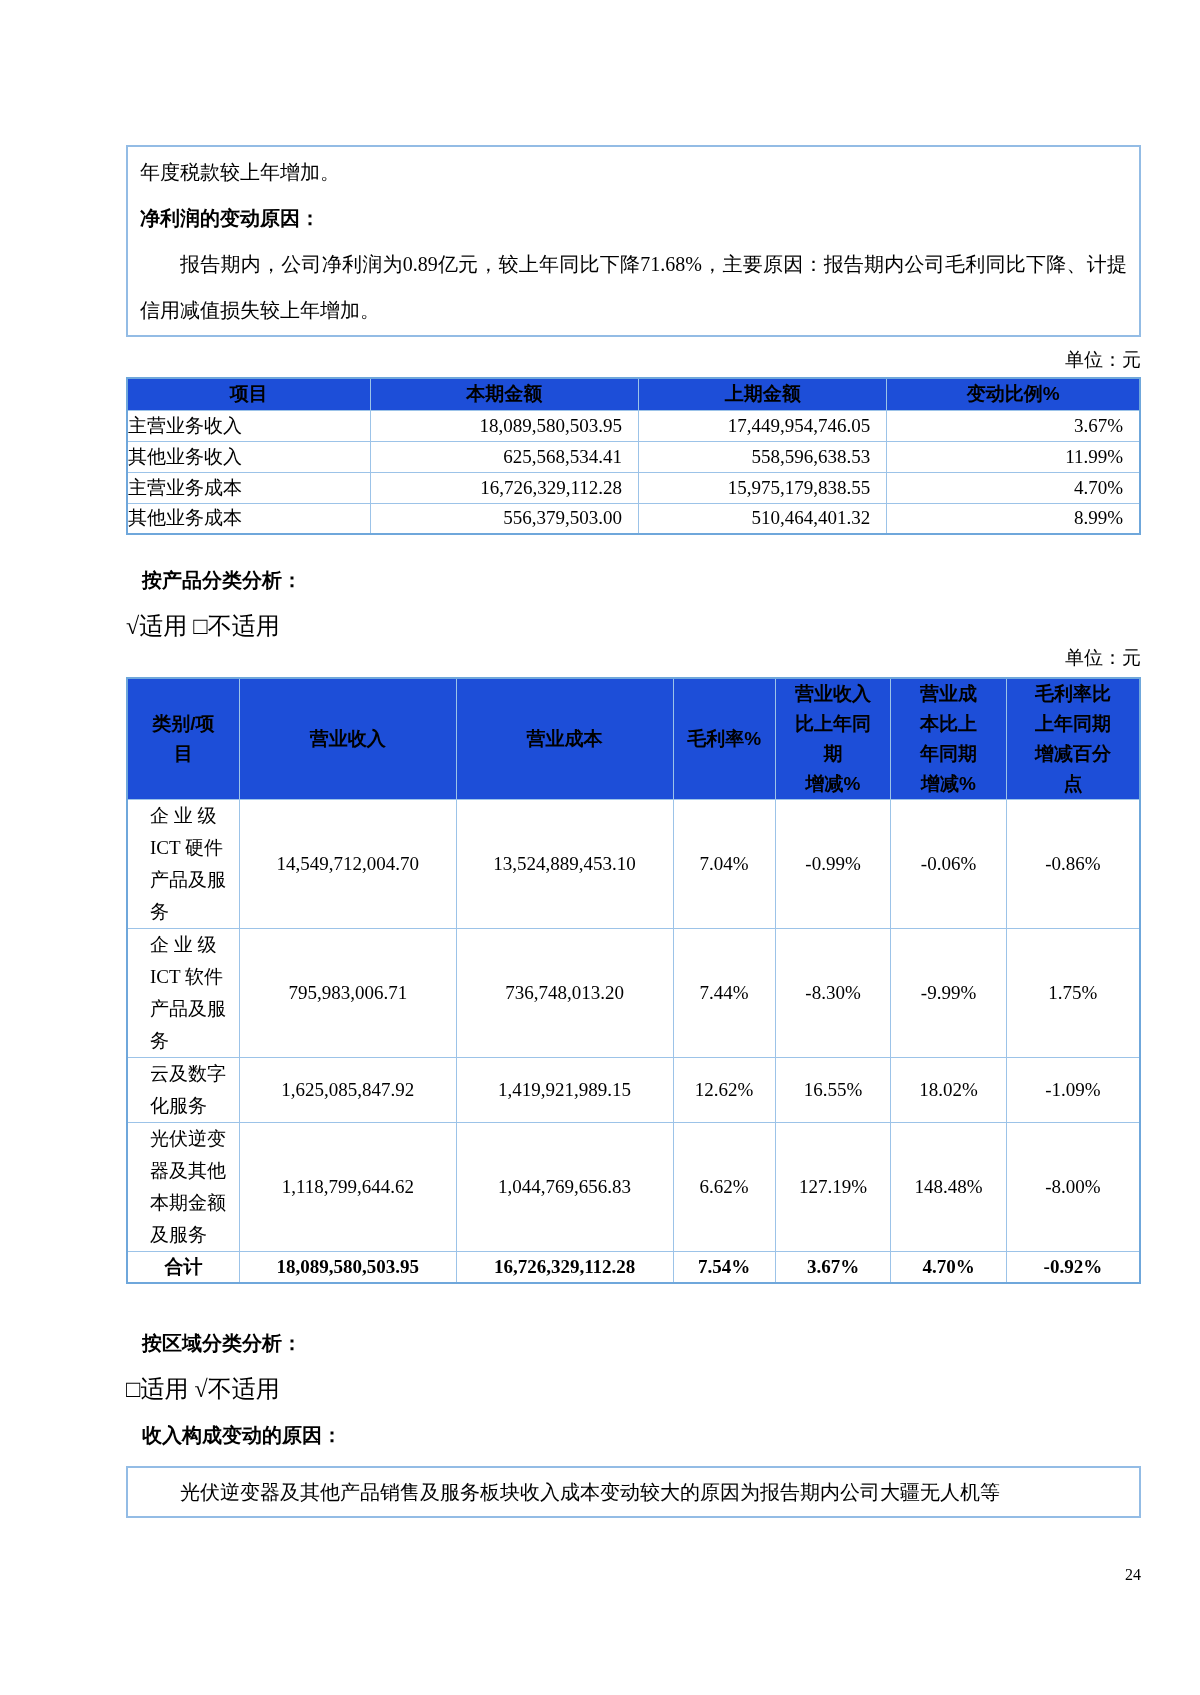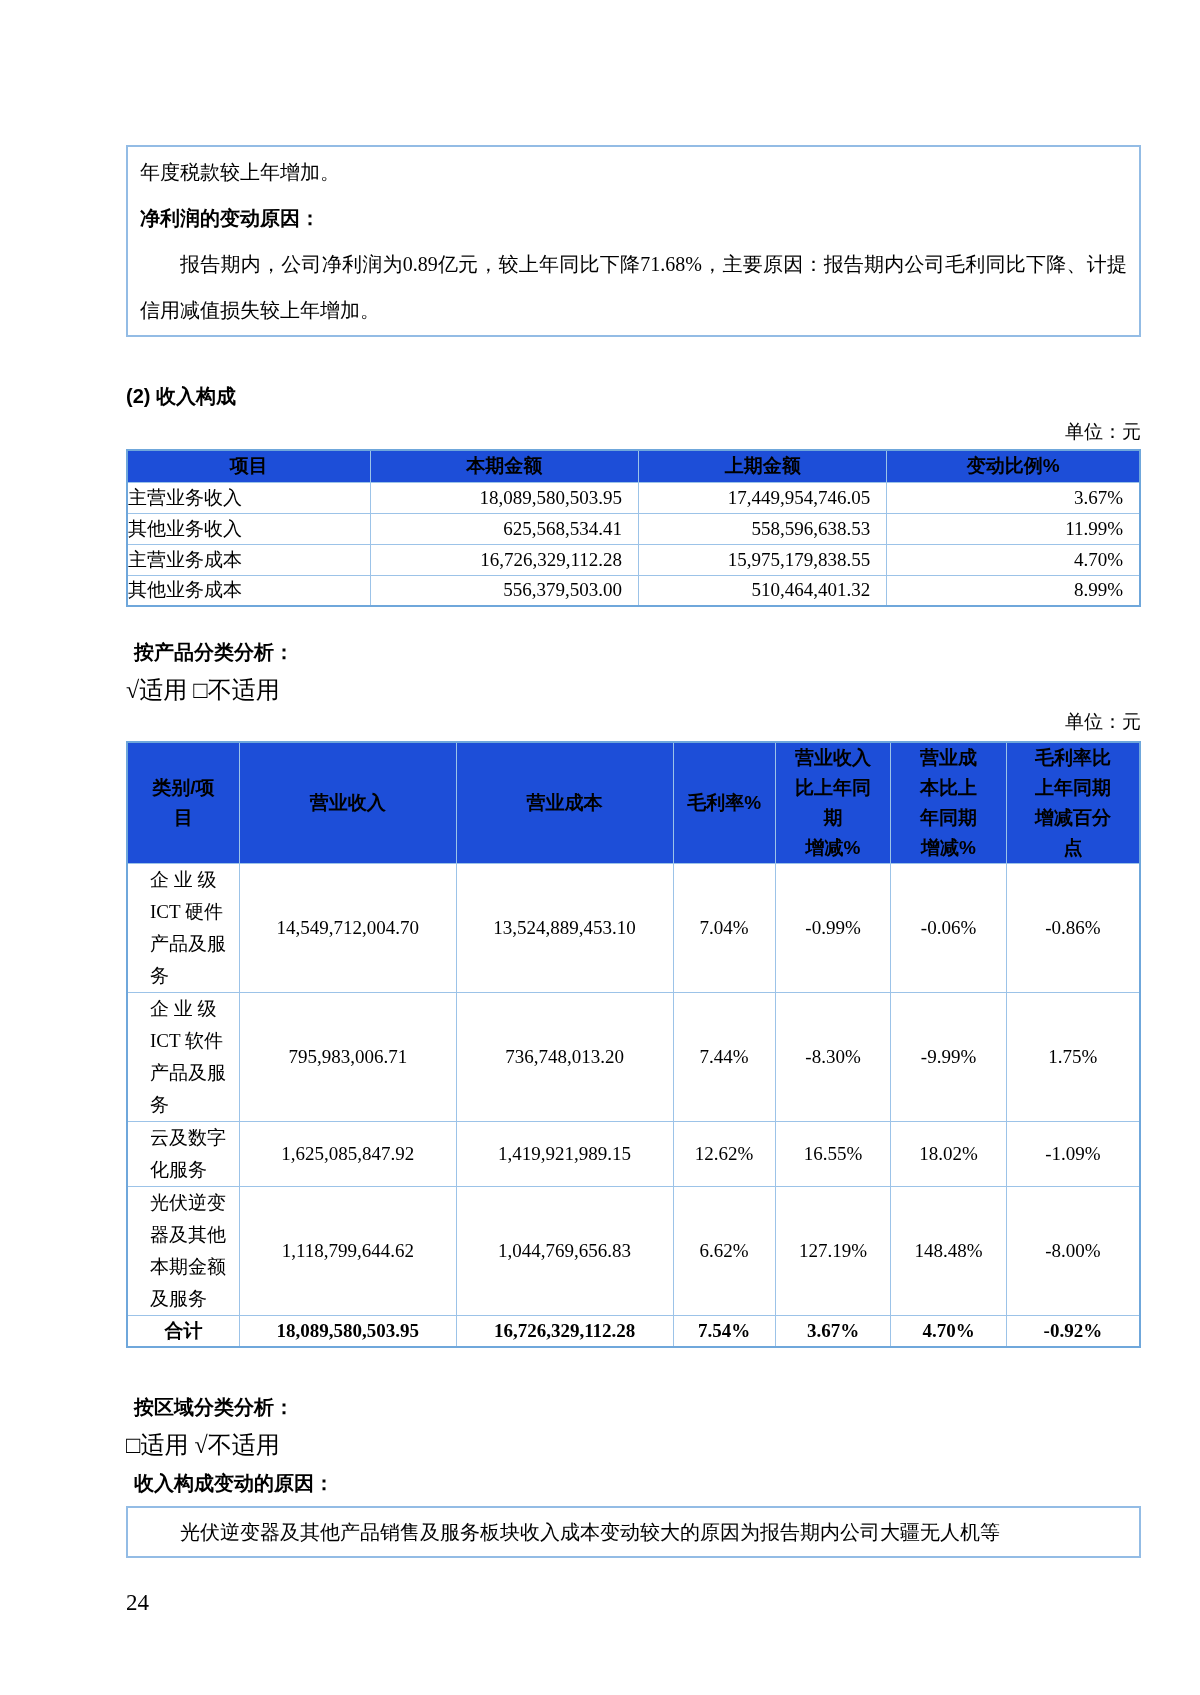--- a/index.html
+++ b/index.html
@@ -20,21 +20,21 @@
   .note-box.top p{margin:0;font-size:20px;line-height:46px;}
   .note-box .heading{font-weight:bold;font-family:"Liberation Sans","DejaVu Sans",sans-serif;}
   .para-indent{text-indent:2em;text-align:justify;}
   .note-box.bottom{margin-top:6px;}
   .note-box.bottom p{margin:0;font-size:20px;line-height:38px;text-indent:2em;padding:3px 0;}
 
   .section-title{margin:46px 0 0 0;font-size:20px;font-weight:bold;line-height:26px;}
   .unit-line{text-align:right;font-size:19px;line-height:22px;margin-top:12px;}
   .unit-line.tight{margin-top:6px;}
 
-  .hd{margin:8px;font-size:20px;font-weight:bold;line-height:30px;}
+  .hd{margin:16px;font-size:20px;font-weight:bold;line-height:30px;}
   .hd.product{margin-top:30px;}
   .hd.region{margin-top:44px;}
   .plain{margin:0;font-size:24px;line-height:30px;}
 
   table{border-collapse:collapse;width:100%;table-layout:fixed;}
   #t1{margin-top:6px;border:2px solid #6FA7DB;}
   #t2{margin-top:8px;border:2px solid #6FA7DB;}
   th,td{border:1.5px solid #9CC3E8;font-size:19px;vertical-align:middle;box-sizing:border-box;padding:0;}
   thead th{
     background:#1d4ed8;font-weight:bold;text-align:center;white-space:pre-line;
@@ -45,34 +45,33 @@
   #t2 thead th{line-height:30px;}
   #t2 td{line-height:32px;}
   #t2 tbody.total td{height:31px;line-height:27px;font-weight:bold;}
   #t2 tbody.total td:first-child{font-family:"Liberation Sans","DejaVu Sans",sans-serif;}
 
   .al{text-align:left;}
   .ar{text-align:right;padding-right:16px;}
   .ac{text-align:center;}
   .lbl{text-align:left;padding-left:22px;white-space:pre-line;}
 
-  .page-num{margin-top:32px;text-align:left;font-size:23px;}
+  .page-num{margin-top:48px;text-align:right;font-size:16px;}
 </style>
 </head>
 <body>
 
 <div class="content">
 
   <div class="note-box top">
     <p>年度税款较上年增加。</p>
     <p class="heading">净利润的变动原因：</p>
     <p class="para-indent">报告期内，公司净利润为0.89亿元，较上年同比下降71.68%，主要原因：报告期内公司毛利同比下降、计提信用减值损失较上年增加。</p>
   </div>
 
-  <h3 class="section-title sans">(2) 收入构成</h3>
 
   <div class="unit-line">单位：元</div>
 
   <table id="t1">
     <colgroup>
       <col style="width:24%">
         <col style="width:26.5%">
         <col style="width:24.5%">
         <col style="width:25%">
     </colgroup>

